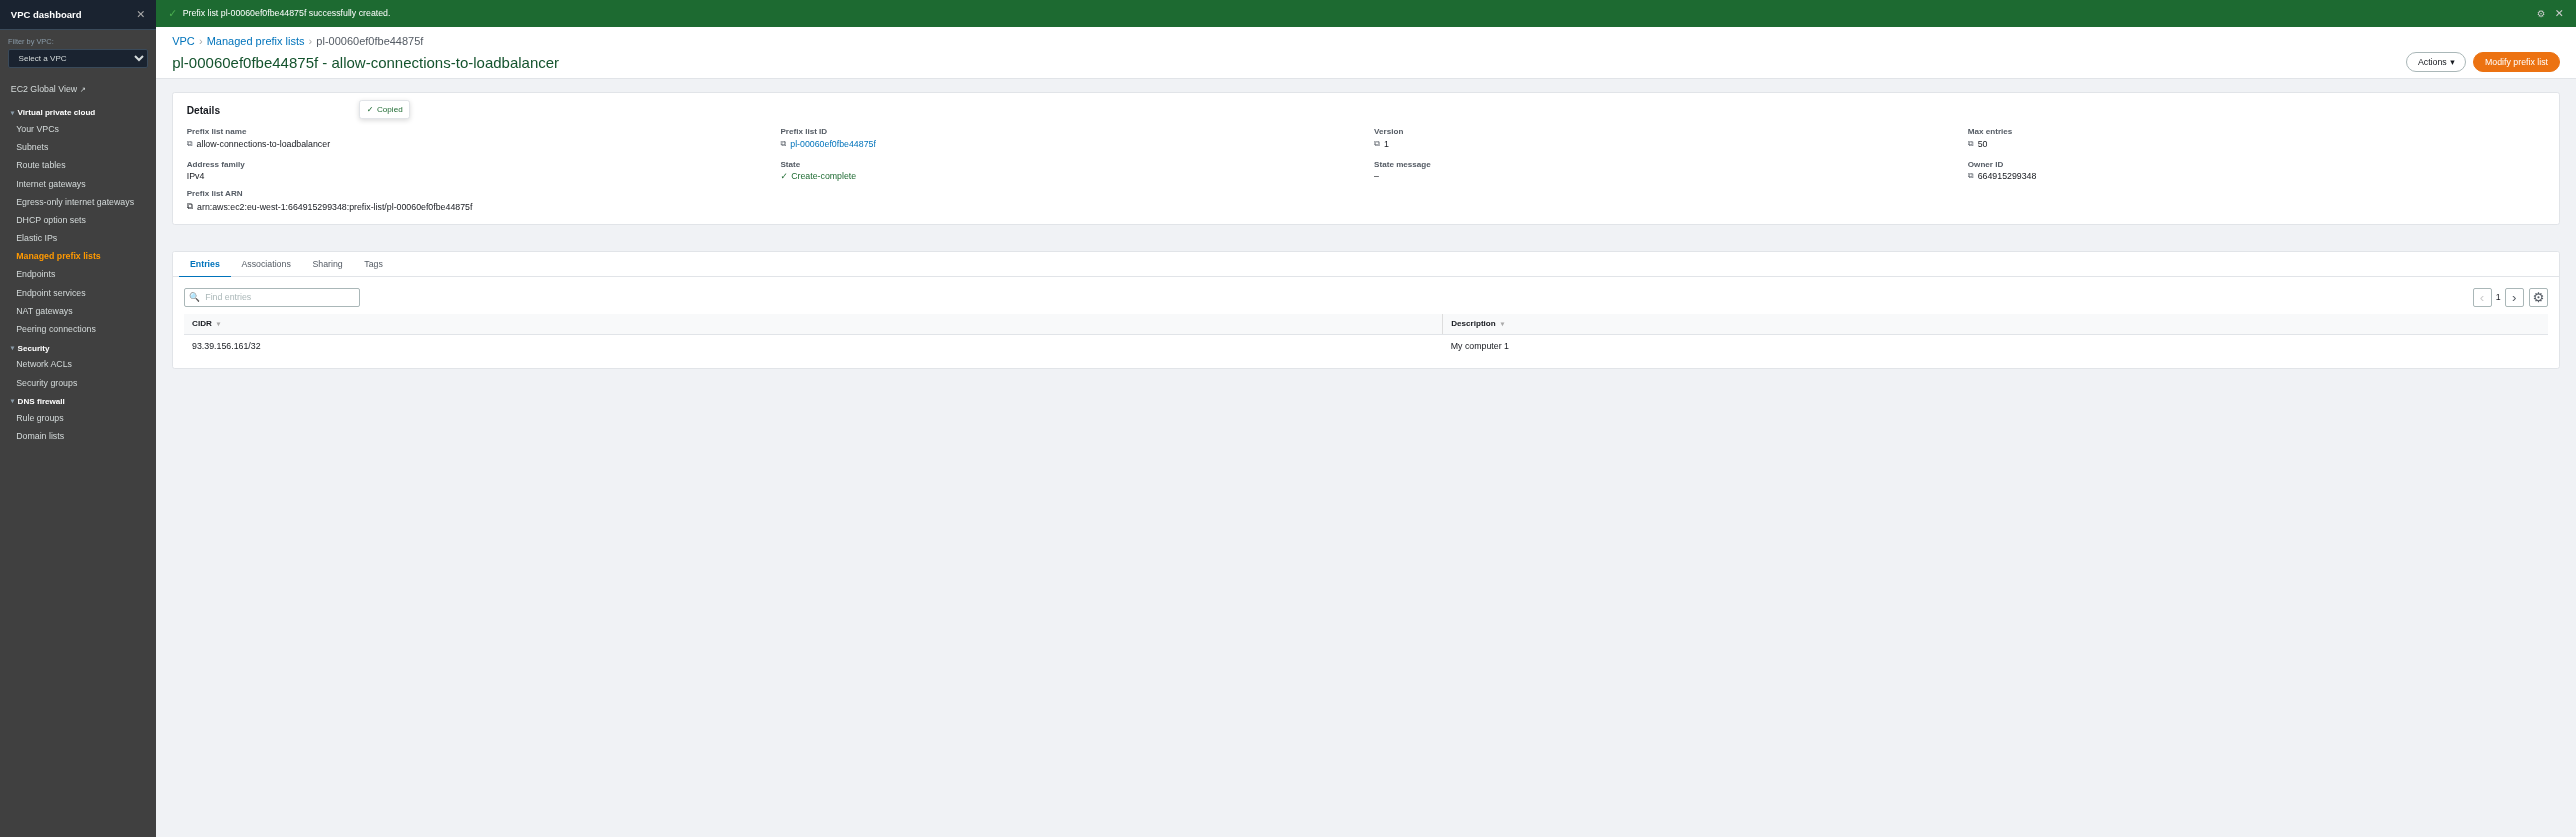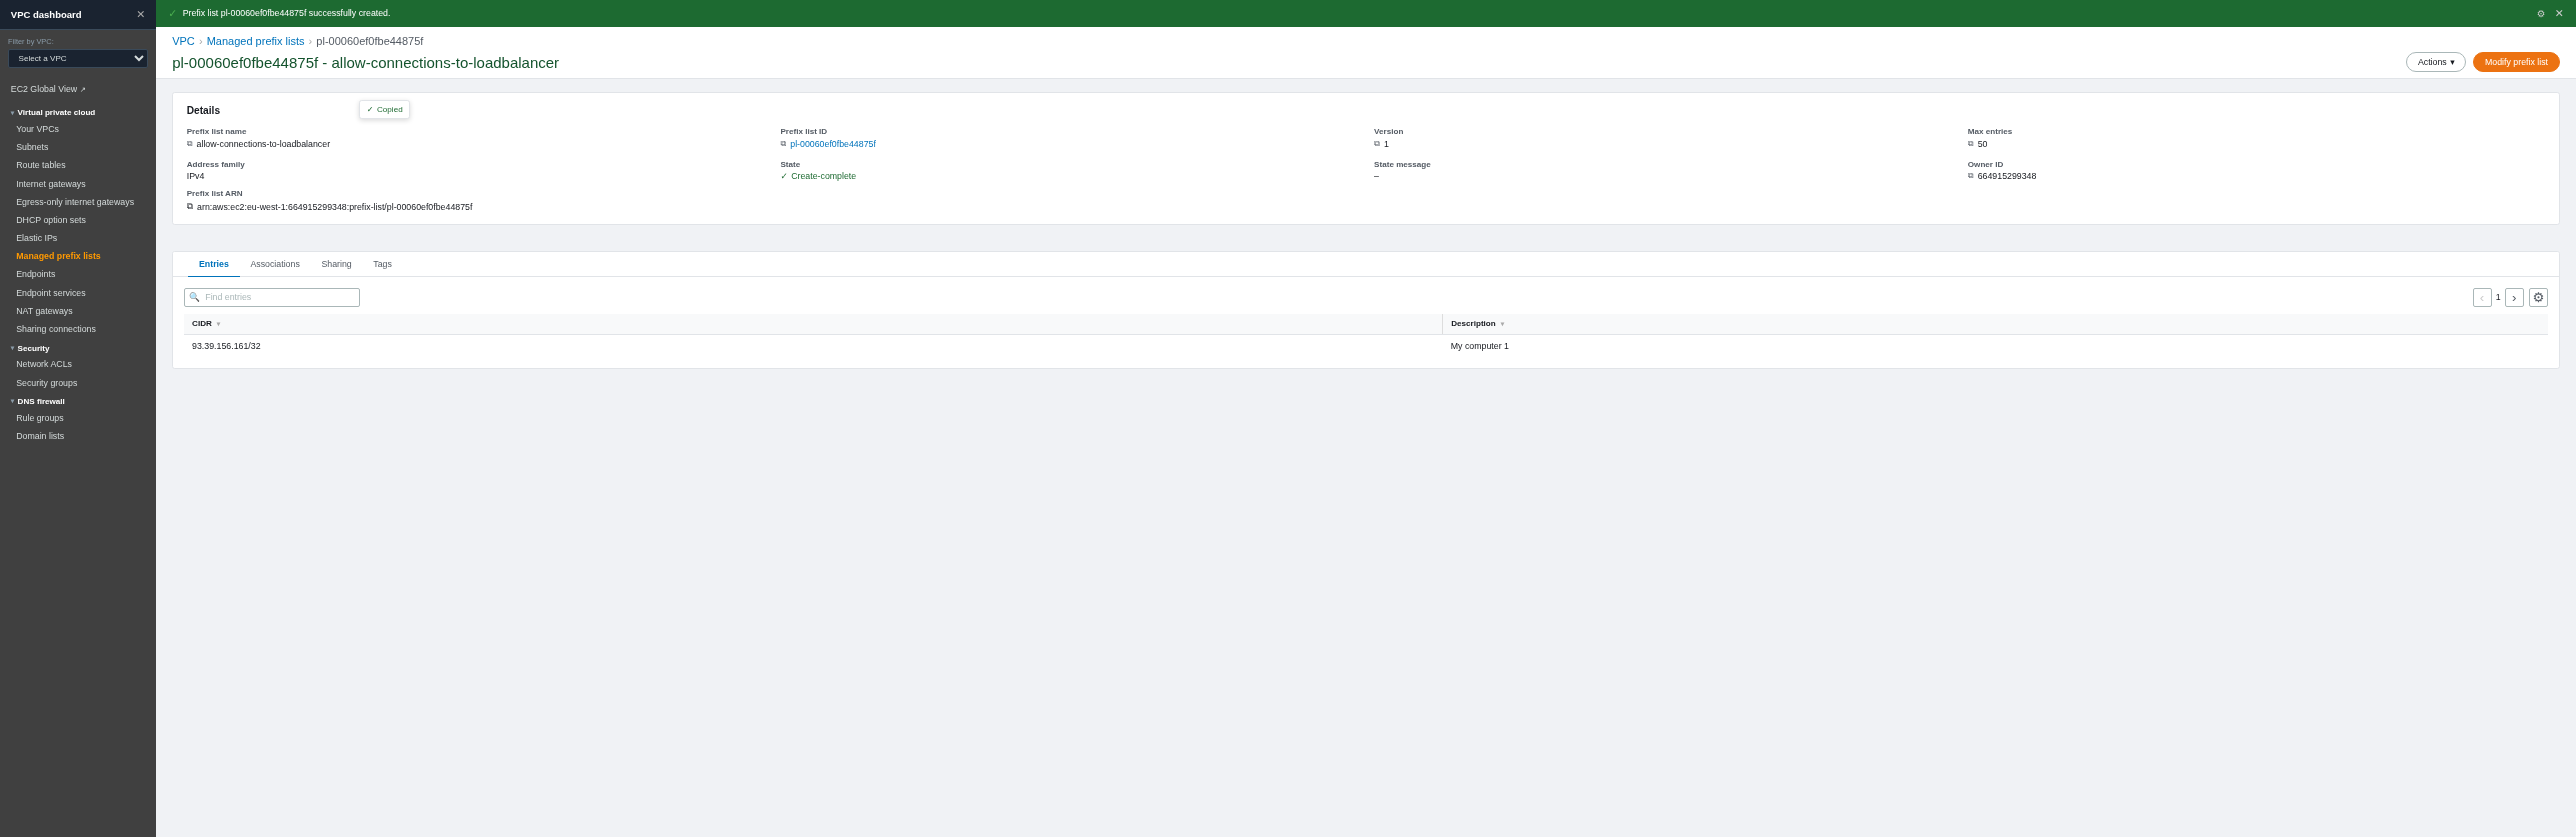--- a/index.html
+++ b/index.html
@@ -57,21 +57,21 @@
     .detail-value .copy-icon { cursor: pointer; color: #545b64; font-size: 8.1px; }
     .state-complete { color: #1d6a31; display: flex; align-items: center; gap: 3.4px; }
     .detail-arn-row { margin-top: 8.1px; display: flex; flex-direction: column; gap: 2.7px; }
     .detail-arn-value { font-size: 8.8px; display: flex; align-items: center; gap: 4.1px; color: #16191f; }
 
     
     .copied-tooltip { position: absolute; background: #fff; border: 0.7px solid #e1e4e8; border-radius: 2.7px; padding: 3.4px 6.8px; font-size: 8.1px; color: #1d6a31; display: flex; align-items: center; gap: 3.4px; box-shadow: 0 1.4px 5.4px rgba(0,0,0,0.15); z-index: 100; top: 100px; left: 359px; }
 
     
     .tabs-container { background: #fff; border: 0.7px solid #e1e4e8; border-radius: 2.7px; overflow: hidden; }
-    .tabs-header { display: flex; border-bottom: 0.7px solid #e1e4e8; padding: 0 15px; background: #fff; }
+    .tabs-header { display: flex; border-bottom: 0.7px solid #e1e4e8; padding: 0 6px; background: #fff; }
     .tab { padding: 6.8px 10.8px; cursor: pointer; font-size: 8.8px; color: #545b64; border-bottom: 1.4px solid transparent; margin-bottom: -0.7px; }
     .tab.active { color: #0073bb; border-bottom-color: #0073bb; font-weight: 600; }
 
     
     .tab-content { padding: 10.8px; }
     .entries-title { font-size: 9.5px; font-weight: 600; margin-bottom: 8.1px; }
     .entries-count { font-weight: 400; color: #545b64; }
 
     
     .table-toolbar { display: flex; align-items: center; justify-content: space-between; margin-bottom: 6.8px; }
@@ -126,21 +126,21 @@
       <div class="sidebar-subitem"><span>Subnets</span></div>
       <div class="sidebar-subitem"><span>Route tables</span></div>
       <div class="sidebar-subitem"><span>Internet gateways</span></div>
       <div class="sidebar-subitem"><span>Egress-only internet gateways</span></div>
       <div class="sidebar-subitem"><span>DHCP option sets</span></div>
       <div class="sidebar-subitem"><span>Elastic IPs</span></div>
       <div class="sidebar-subitem active"><span>Managed prefix lists</span></div>
       <div class="sidebar-subitem"><span>Endpoints</span></div>
       <div class="sidebar-subitem"><span>Endpoint services</span></div>
       <div class="sidebar-subitem"><span>NAT gateways</span></div>
-      <div class="sidebar-subitem"><span>Sharing connections</span></div>
+      <div class="sidebar-subitem"><span>Peering connections</span></div>
     </div>
 
     <div>
       <div class="sidebar-group-header">
         <span class="arrow">▾</span>
         <span>Security</span>
       </div>
       <div class="sidebar-subitem"><span>Network ACLs</span></div>
       <div class="sidebar-subitem"><span>Security groups</span></div>
     </div>

